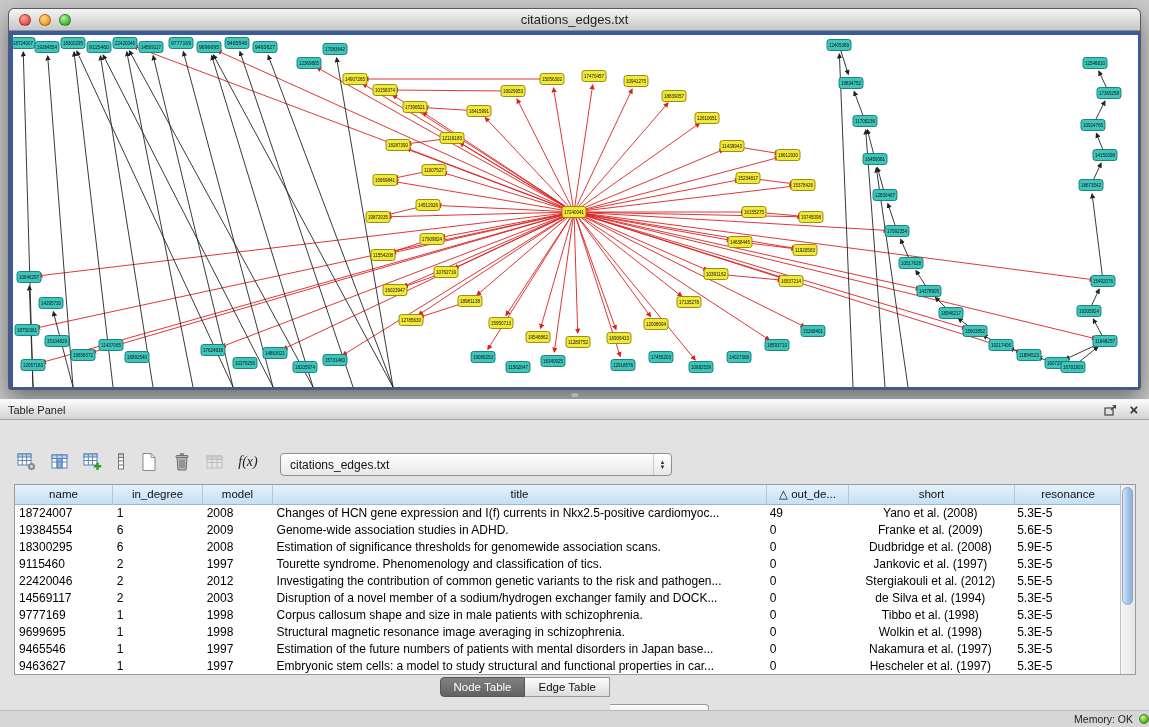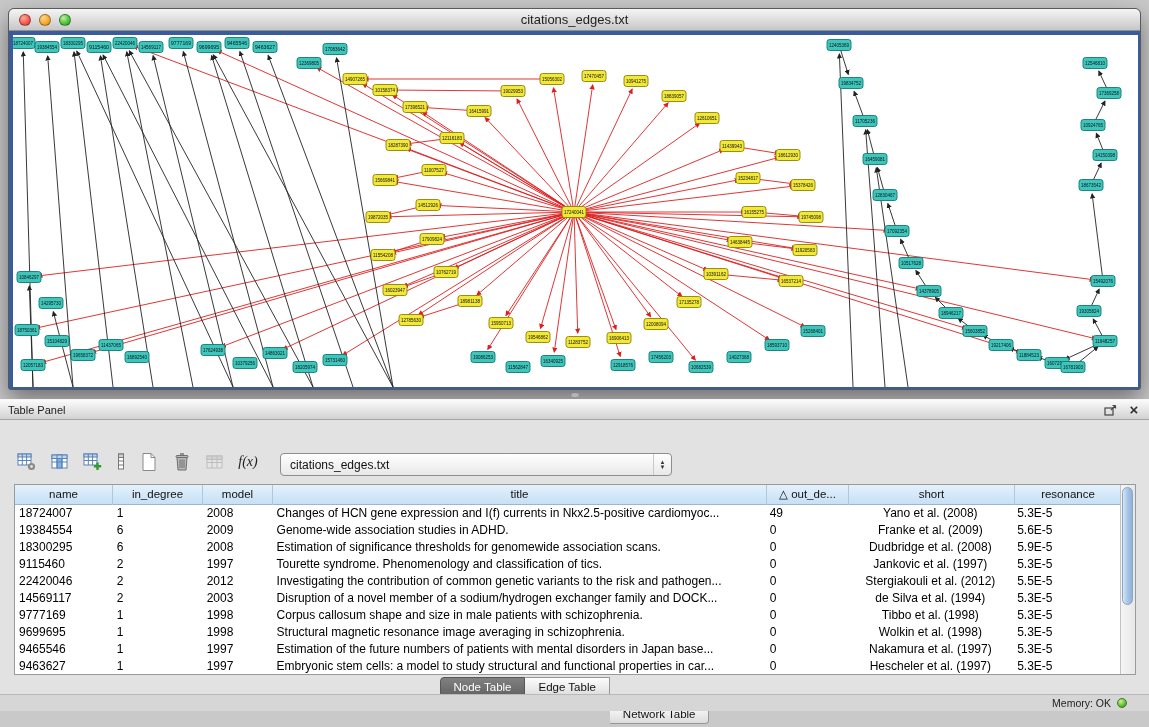--- a/index.html
+++ b/index.html
@@ -64,23 +64,23 @@
   .vthumb{position:absolute;left:1px;top:2px;width:11px;height:118px;border-radius:6px;
     border:1px solid #87a6ca;background:linear-gradient(90deg,#d7e5f5,#a4c2e4 55%,#8fb3da);}
 
   .tabs{position:absolute;top:277px;left:50%;transform:translateX(-50%);display:flex;}
   .tab{height:20px;line-height:18px;padding:0 13px;font-size:11.5px;color:#111;
     background:linear-gradient(#fdfdfd,#dcdcdc);border:1px solid #989898;border-left-width:0;}
   .tab:first-child{border-left-width:1px;border-radius:4px 0 0 4px;}
   .tab:last-child{border-radius:0 4px 4px 0;margin-top:27px;}
   .tab.selected{background:linear-gradient(#818181,#626262);color:#fff;border-color:#565656;}
 
-  .statusbar{position:absolute;left:0;bottom:16px;width:1149px;height:17px;background:#d6d6d6;
+  .statusbar{position:absolute;left:0;bottom:0;width:1149px;height:17px;background:#d6d6d6;
     border-top:1px solid #b9b9b9;display:flex;align-items:center;justify-content:flex-end;
-    gap:6px;padding-right:22px;font-size:10.5px;color:#222;}
+    gap:6px;padding-right:0;font-size:10.5px;color:#222;}
   .led{width:10px;height:10px;border-radius:50%;border:1px solid #4e6e3a;
     background:radial-gradient(circle at 35% 30%,#c9f487,#56c22d 60%,#2e8a12);}
 </style>
 </head>
 <body>
 
 <div class="window">
   <div class="titlebar">
     <div class="lights">
       <span class="light red"></span>

